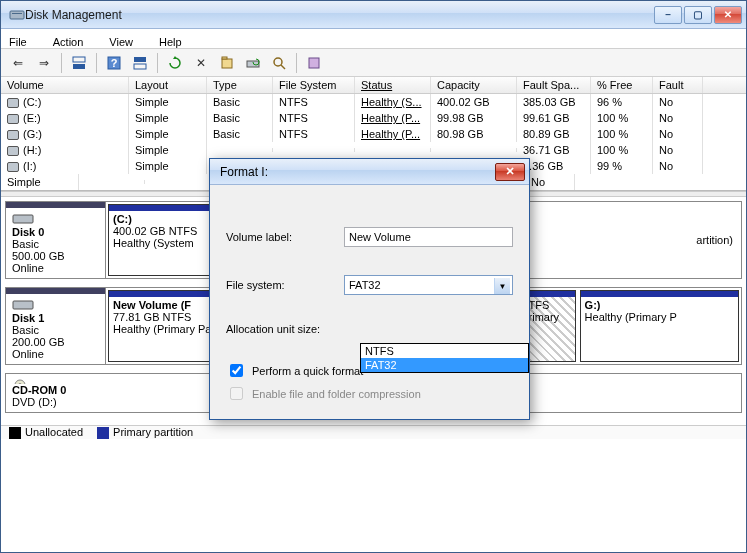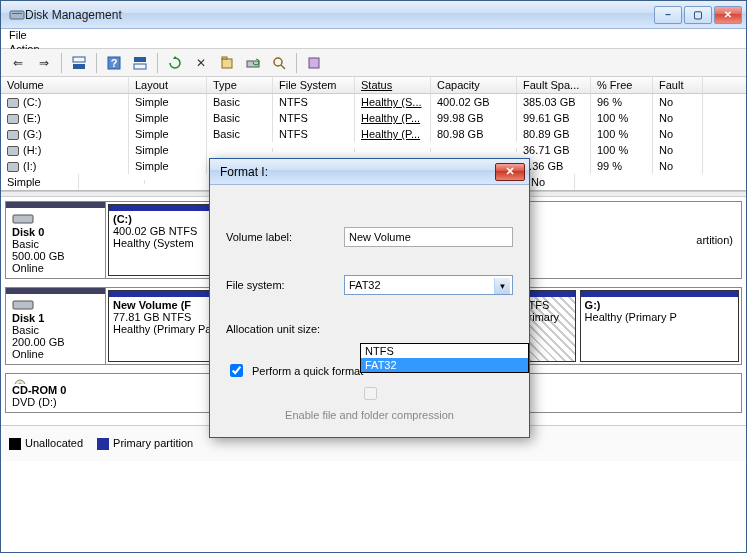--- a/index.html
+++ b/index.html
@@ -6,21 +6,21 @@
 body { margin: 0; padding: 0; background: #fff; width: 747px; height: 553px; overflow: hidden; position: relative; }
 
 
 .window { width: 747px; height: 553px; border: 1px solid #3b5d8a; background: #fff; display: flex; flex-direction: column; }
 .titlebar { height: 28px; background: linear-gradient(#e8f0fa, #cfe0f7 45%, #bcd4f1 46%, #d9e8fb); display: flex; align-items: center; padding: 0 4px 0 8px; border-bottom: 1px solid #9db6d9; }
 .titlebar .title { flex: 1; color: #1a1a1a; font-size: 12px; }
 .titlebar .win-btns { display: flex; gap: 2px; }
 .win-btn { width: 28px; height: 18px; border: 1px solid #7a9cc6; border-radius: 2px; background: linear-gradient(#eaf3fd, #c9def8); display:flex; align-items:center; justify-content:center; color:#2a4e7c; font-weight:bold; font-size:10px;}
 .win-btn.close { background: linear-gradient(#f5a7a0, #e06b5e 45%, #d44a3a 46%, #f08b7d); color:#fff; }
 
-.menubar { height: 20px; display:flex; align-items:flex-start; gap: 2px; padding: 0 8px; border-bottom: 1px solid #d0d0d0; flex-direction: column; }
+.menubar { height: 20px; display:flex; align-items:flex-end; gap: 26px; padding: 0 8px; border-bottom: 1px solid #d0d0d0; }
 .menubar span { color:#000; }
 
 .toolbar { height: 28px; display:flex; align-items:center; gap:4px; padding: 0 6px; border-bottom: 1px solid #d0d0d0; background:#f5f5f5; }
 .tb-btn { width:22px; height:22px; border:1px solid transparent; display:flex; align-items:center; justify-content:center; color:#333; font-size:12px; border-radius:2px;}
 .tb-sep { width:1px; height:20px; background:#c0c0c0; margin:0 2px; }
 
 
 .vol-list { border-bottom:1px solid #bbb; }
 .vol-head { display:flex; background:linear-gradient(#fdfdfd,#ececec); border-bottom:1px solid #ccc; }
 .vol-head div, .vol-row div { padding:2px 6px; border-right:1px solid #e0e0e0; overflow:hidden; white-space:nowrap; text-overflow:ellipsis;}
@@ -34,40 +34,40 @@
 .disks-area { overflow:hidden; background:#fff; padding:4px; }
 .disk-box { border:1px solid #888; margin-bottom:8px; display:flex; height:78px; }
 .disk-label { width:100px; padding:4px 6px; border-right:1px solid #888; display:flex; flex-direction:column; }
 .disk-label .bar { height:6px; background:#404060; margin:-4px -6px 4px -6px; }
 .disk-label b { font-weight:bold; }
 .parts { flex:1; display:flex; }
 .part { border:1px solid #333; margin:2px; flex:1; display:flex; flex-direction:column; padding:2px 4px; position:relative; overflow:hidden; background:#fff;}
 .part .pbar { height:6px; background:#2030a0; margin:-2px -4px 2px -4px; }
 .part.hatched { background: repeating-linear-gradient(45deg,#fff,#fff 4px,#ccc 4px,#ccc 6px); }
 
-.legend { padding:11px 8px; border-top:1px solid #ccc; display:flex; gap:14px; align-items:center; background:#fafafa;}
+.legend { padding:0 8px; border-top:1px solid #ccc; display:flex; gap:14px; align-items:center; background:#fafafa;}
 .leg-sw { width:12px; height:12px; display:inline-block; margin-right:4px; vertical-align:middle;}
 
 
 .dialog { position:absolute; left:209px; top:158px; width:321px; background:#f0f0f0; border:1px solid #285a9c; box-shadow:3px 3px 12px rgba(0,0,0,0.4); z-index:50; }
 .dlg-title { height:26px; background:linear-gradient(#e8f0fa,#cfe0f7 45%,#bcd4f1 46%,#d9e8fb); display:flex; align-items:center; padding:0 4px 0 10px; border-bottom:1px solid #9db6d9; }
 .dlg-title span { flex:1; font-size:12px; color:#000; }
 .dlg-close { width:30px; height:18px; border:1px solid #7a1e12; border-radius:2px; background:linear-gradient(#f3a59b,#d9523e 45%,#c83a26 46%,#ea8071); color:#fff; display:flex; align-items:center; justify-content:center; font-weight:bold;}
 .dlg-body { padding:14px 16px 12px 16px; }
 .dlg-row { display:flex; align-items:center; margin-bottom:10px; position:relative;margin-top:28px; }
 .dlg-row label { width:118px; color:#000; }
 .dlg-input { flex:1; height:20px; border:1px solid #abadb3; padding:0 4px; background:#fff; }
 .dlg-select { flex:1; height:20px; border:1px solid #7a9cc6; background:#fff; display:flex; align-items:center; padding:0 4px; position:relative; }
 .dlg-select .arrow { position:absolute; right:2px; top:2px; width:16px; height:16px; background:linear-gradient(#e8f0fa,#bcd4f1); border-left:1px solid #bcd4f1; display:flex; align-items:center; justify-content:center; font-size:8px;}
 .dlg-dropdown { position:absolute; left:134px; top:20px; width:169px; border:1px solid #000; background:#fff; z-index:60; }
 .dlg-dropdown .opt { padding:1px 4px; }
 .dlg-dropdown .opt.sel { background:#3399ff; color:#fff; }
 .dlg-check { display:flex; align-items:center; gap:6px; margin:4px 0; }
 .dlg-check input { width:13px; height:13px; }
-.dlg-check.disabled { color:#888;flex-direction:column; }
+.dlg-check.disabled { color:#888; }
 .dlg-btns { display:flex; justify-content:center; gap:10px; margin-top:14px; }
 .dlg-btn { width:72px; height:22px; border:1px solid #8a8a8a; border-radius:3px; background:linear-gradient(#fdfdfd,#e4e4e4); display:flex; align-items:center; justify-content:center;}
 .dlg-btn.primary { border:1px solid #3c7fb1; box-shadow:0 0 0 1px #a8d2f0 inset; }
 
 svg { display:block; }
 </style>
 </head>
 <body>
 
 <div class="window">

